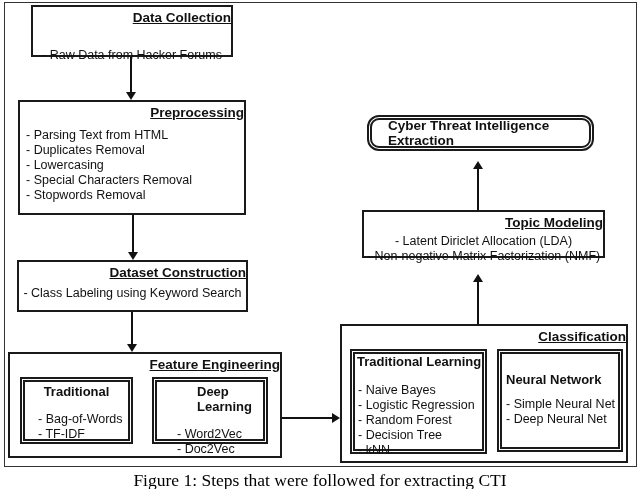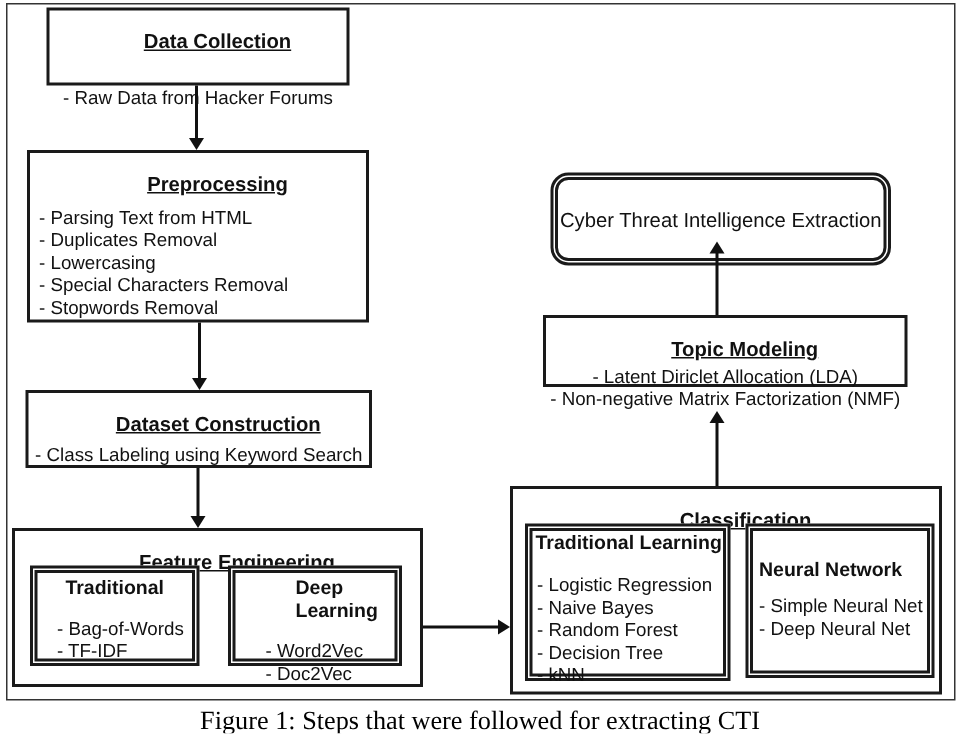--- a/index.html
+++ b/index.html
@@ -26,24 +26,24 @@
     background: #ffffff;
   }
   .inner-box {
     position: absolute;
     border: 5px double #1a1a1a;
     background: #ffffff;
   }
   .box-title {
     font-weight: bold;
     text-decoration: underline;
-    text-align: center;
+    text-align: right;
     font-size: 13.5px;
     line-height: 16px;
-    margin-top: 13px;
+    margin-top: 3px;
     padding-left: 26px;
   }
   .sub-title {
     font-weight: bold;
     font-size: 13px;
     line-height: 15px;
   }
   .item {
     font-size: 12.5px;
     line-height: 15px;
@@ -52,27 +52,28 @@
   .items-left { text-align: left; padding-left: 6px; }
   .items-center { text-align: center; }
   .line { position: absolute; background: #111; }
   .head { position: absolute; width: 0; height: 0; }
   .head-down { border-left: 5px solid transparent; border-right: 5px solid transparent; border-top: 8px solid #111; }
   .head-up { border-left: 5px solid transparent; border-right: 5px solid transparent; border-bottom: 8px solid #111; }
   .head-right { border-top: 5px solid transparent; border-bottom: 5px solid transparent; border-left: 8px solid #111; }
   .rounded-terminal {
     position: absolute;
     left: 367px; top: 115px;
-    width: 227px; height: 62px;
+    width: 227px; height: 36px;
     border: 5px double #1a1a1a;
     border-radius: 12px;
     background: #ffffff;
     display: flex; align-items: center; justify-content: center;
-    font-weight: normal;
+    font-weight: bold;
     font-size: 13.5px;
+    padding-left: 16px;
   }
   .caption {
     position: absolute;
     left: 0; top: 470px;
     width: 640px;
     text-align: center;
     font-family: "Liberation Serif", serif;
     font-size: 17.5px;
     color: #000;
   }
@@ -122,22 +123,22 @@
       <div class="item">- Doc2Vec</div>
     </div>
   </div>
 
   <div class="box" style="left:340px; top:324px; width:288px; height:139px;">
     <div class="box-title">Classification</div>
   </div>
   <div class="inner-box" style="left:350px; top:349px; width:137px; height:105px;">
     <div class="sub-title" style="padding-left:2px;">Traditional Learning</div>
     <div class="items-left" style="margin-top:14px; padding-left:3px;">
+      <div class="item">- Naive Bayes</div>
       <div class="item">- Logistic Regression</div>
-      <div class="item">- Naive Bayes</div>
       <div class="item">- Random Forest</div>
       <div class="item">- Decision Tree</div>
       <div class="item">- kNN</div>
     </div>
   </div>
   <div class="inner-box" style="left:497px; top:349px; width:126px; height:103px;">
     <div class="sub-title" style="padding-left:4px; margin-top:18px;">Neural Network</div>
     <div class="items-left" style="margin-top:10px; padding-left:4px;">
       <div class="item">- Simple Neural Net</div>
       <div class="item">- Deep Neural Net</div>

